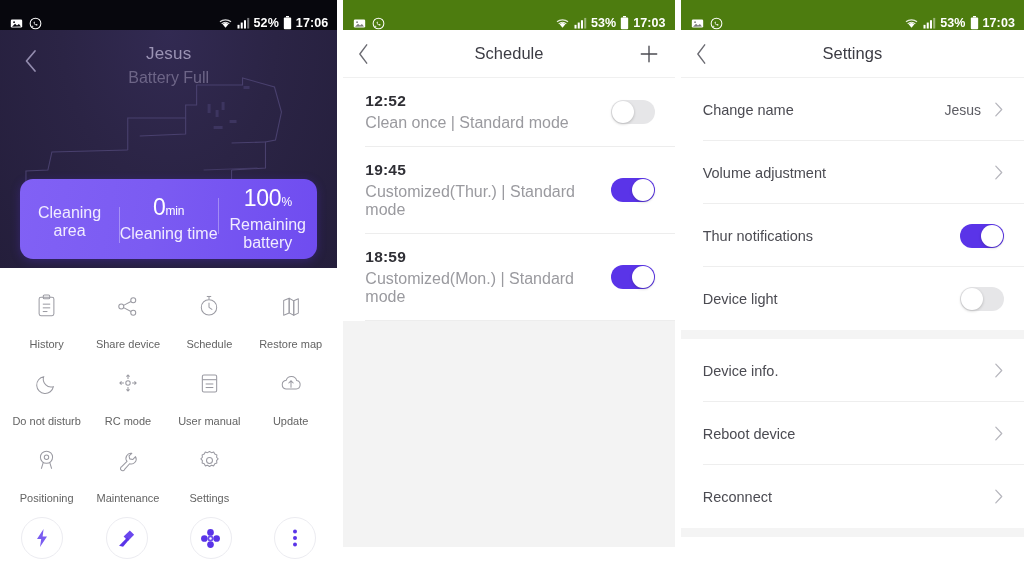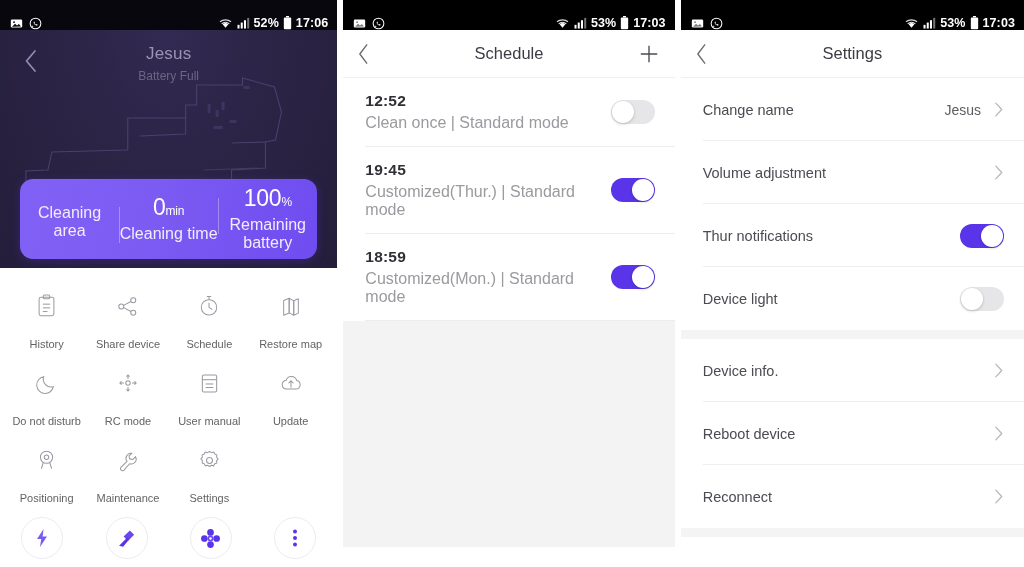--- a/index.html
+++ b/index.html
@@ -25,21 +25,21 @@
 
   
   .statusbar {
     height: 30px; width: 100%;
     display: flex; align-items: center; justify-content: space-between;
     padding: 16px 9px 0 10px;
     font-size: 12.5px; font-weight: bold;
     color: #ffffff; letter-spacing: .1px;
   }
   .statusbar.dark { background: #07070d; }
-  .statusbar.grey { background: #000000; }
+  .statusbar.grey { background: #4d7c0f; }
   .sb-left { display: flex; align-items: center; gap: 6px; }
   .sb-right { display: flex; align-items: center; gap: 4px; }
   .sb-icon { display: inline-flex; align-items: center; }
   .sb-text { font-size: 12.5px; font-weight: bold; }
 
   
   .maparea {
     position: relative;
     height: 238px;
     background:
@@ -53,21 +53,21 @@
     display: flex; align-items: center; justify-content: center;
     cursor: pointer;
   }
   .map-title {
     position: absolute; left: 0; right: 0; top: 14px;
     text-align: center; font-size: 17px; color: #9b93b4;
     letter-spacing: .2px;
   }
   .map-sub {
     position: absolute; left: 0; right: 0; top: 39px;
-    text-align: center; font-size: 12px; color: #6d6587;
+    text-align: center; font-size: 16px; color: #6d6587;
   }
 
   
   .statcard {
     position: absolute; left: 20px; right: 20px; bottom: 9px;
     height: 80px; border-radius: 13px;
     background: linear-gradient(100deg, #8161f5 0%, #7b5bf2 45%, #6f4cf0 100%);
     display: flex; align-items: center;
     box-shadow: 0 2px 10px rgba(80,50,200,.35);
   }

